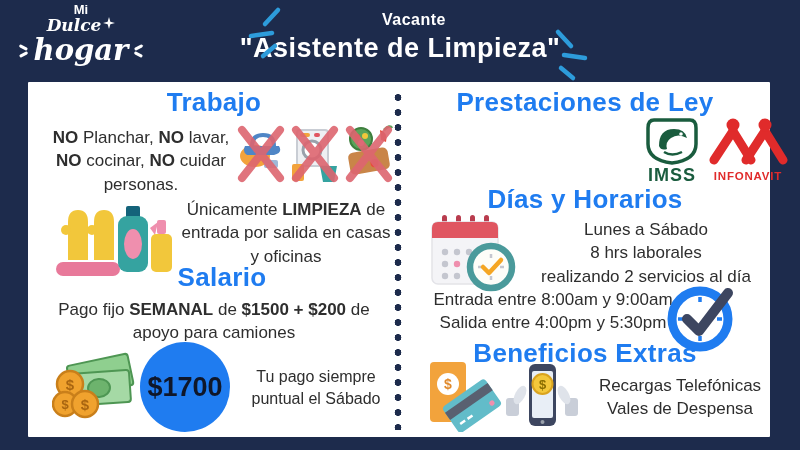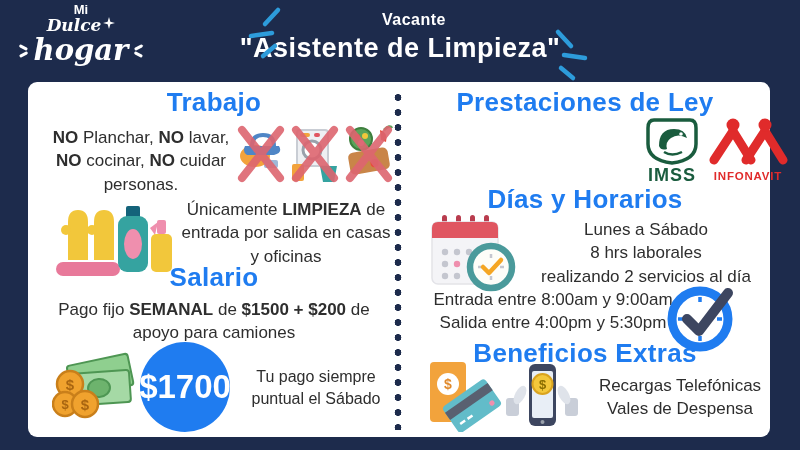--- a/index.html
+++ b/index.html
@@ -22,38 +22,38 @@
   .dp{display:inline-flex;flex-direction:column;gap:4px;}
   .dp i{display:block;width:9px;height:2.5px;background:#fff;border-radius:2px;}
   .dp.l i:first-child{transform:rotate(28deg);}  .dp.l i:last-child{transform:rotate(-28deg);}
   .dp.r i:first-child{transform:rotate(-28deg);} .dp.r i:last-child{transform:rotate(28deg);}
   .kicker{position:absolute;left:0;right:0;top:11px;text-align:center;color:#fff;font-size:16px;font-weight:600;letter-spacing:.5px;padding-left:28px;}
   .vtitle{position:absolute;left:0;right:0;top:33px;text-align:center;color:#fff;font-size:27px;font-weight:700;letter-spacing:.5px;}
   .spark{position:absolute;}
   .spark.left{left:248px;top:6px;}
   .spark.right{left:554px;top:28px;transform:scaleX(-1);}
   
-  .panel{position:absolute;left:28px;top:82px;width:742px;height:355px;background:#fff;border-radius:9px;}
+  .panel{position:absolute;left:28px;top:82px;width:742px;height:355px;background:#fff;border-radius:1px;}
   .divider{position:absolute;left:366px;top:8px;width:8px;height:340px;
     background-image:radial-gradient(circle,var(--navy) 3.2px,transparent 3.6px);
     background-size:8px 15px;background-repeat:repeat-y;background-position:center top;}
   .h{position:absolute;font-size:26px;font-weight:bold;color:var(--blue);text-align:center;letter-spacing:.3px;}
   .t{position:absolute;font-size:17px;font-weight:500;line-height:1.38;text-align:center;color:var(--text);}
   .seg-b{font-weight:bold;}
   
   .h-trabajo{left:0;top:5px;width:372px;}
   .no-text{left:12px;top:44px;width:202px;}
   .cross-row{position:absolute;left:208px;top:38px;width:160px;height:68px;display:flex;gap:4px;align-items:center;}
   .supplies{position:absolute;left:26px;top:106px;}
   .unicamente{left:150px;top:116px;width:216px;}
-  .h-salario{left:0;top:180px;width:372px;}
+  .h-salario{left:8px;top:180px;width:372px;}
   .pago-text{left:16px;top:216px;width:340px;}
   .money{position:absolute;left:24px;top:264px;}
   .price-circle{position:absolute;left:112px;top:260px;width:90px;height:90px;border-radius:50%;
-    background:var(--blue);color:#ffffff;font-size:33px;font-weight:bold;display:flex;align-items:center;justify-content:center;}
+    background:var(--blue);color:#0f172a;font-size:27px;font-weight:bold;display:flex;align-items:center;justify-content:center;}
   .pago-note{left:206px;top:284px;width:164px;font-size:16px;font-weight:normal;}
   
   .h-prestaciones{left:372px;top:5px;width:370px;}
   .prest-text{left:376px;top:41px;width:234px;}
   .imss{position:absolute;left:612px;top:34px;}
   .infonavit{position:absolute;left:680px;top:34px;}
   .h-dias{left:372px;top:102px;width:370px;}
   .calendar{position:absolute;left:396px;top:128px;}
   .dias-text{left:494px;top:136px;width:248px;}
   .horario-text{left:376px;top:206px;width:298px;}

